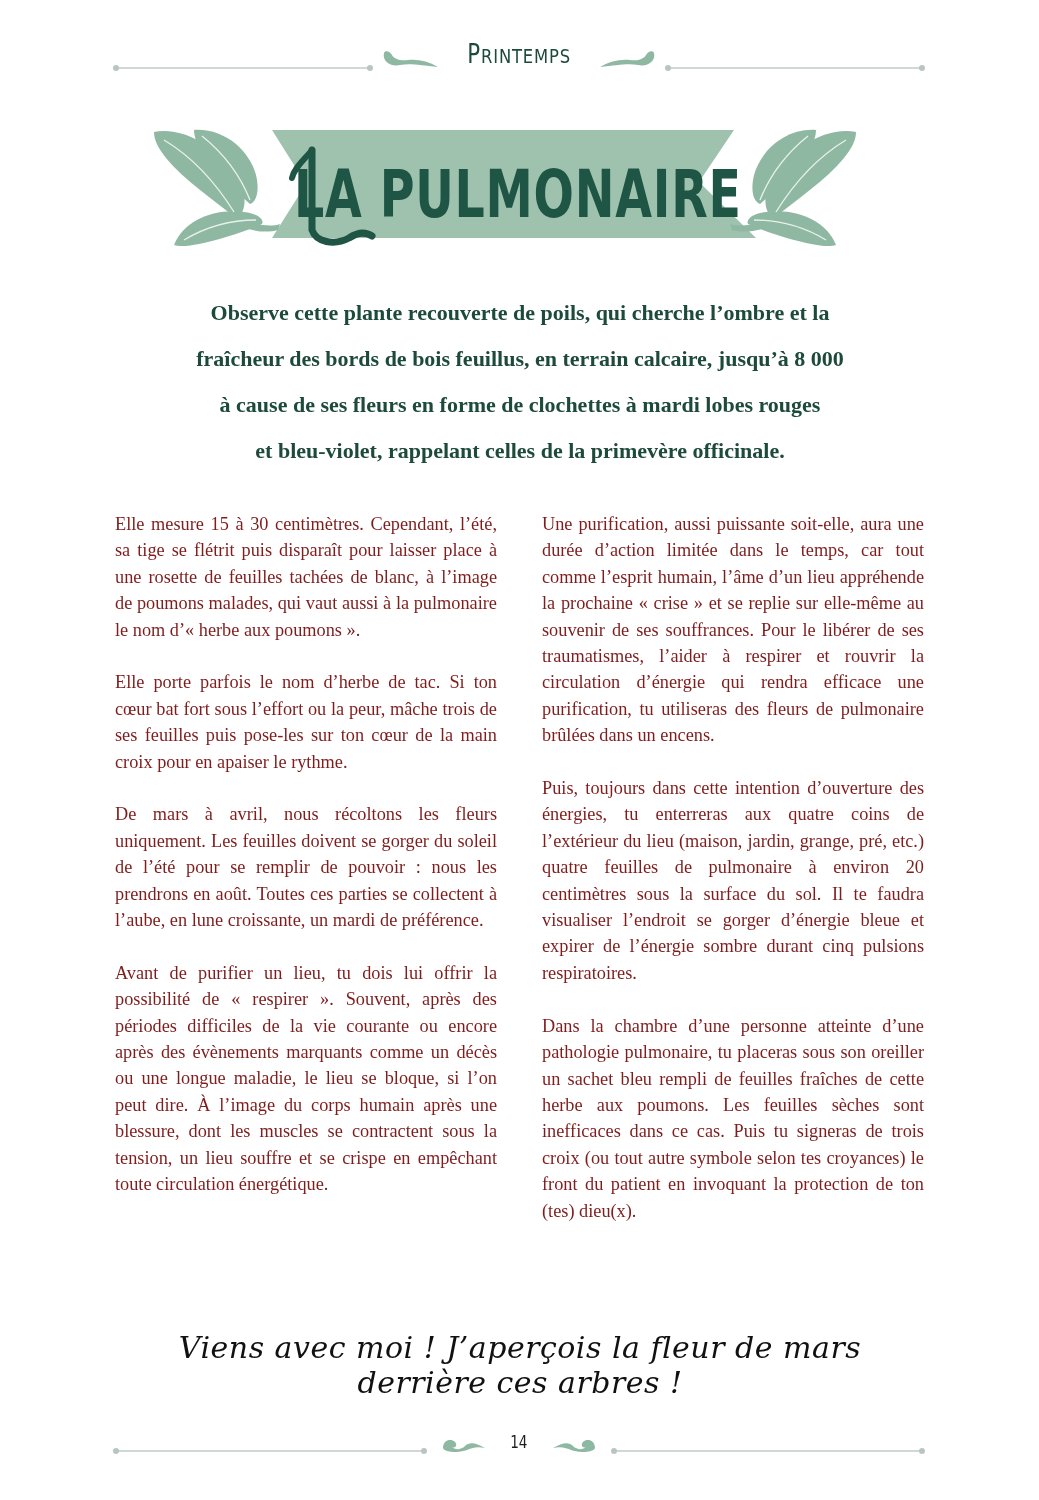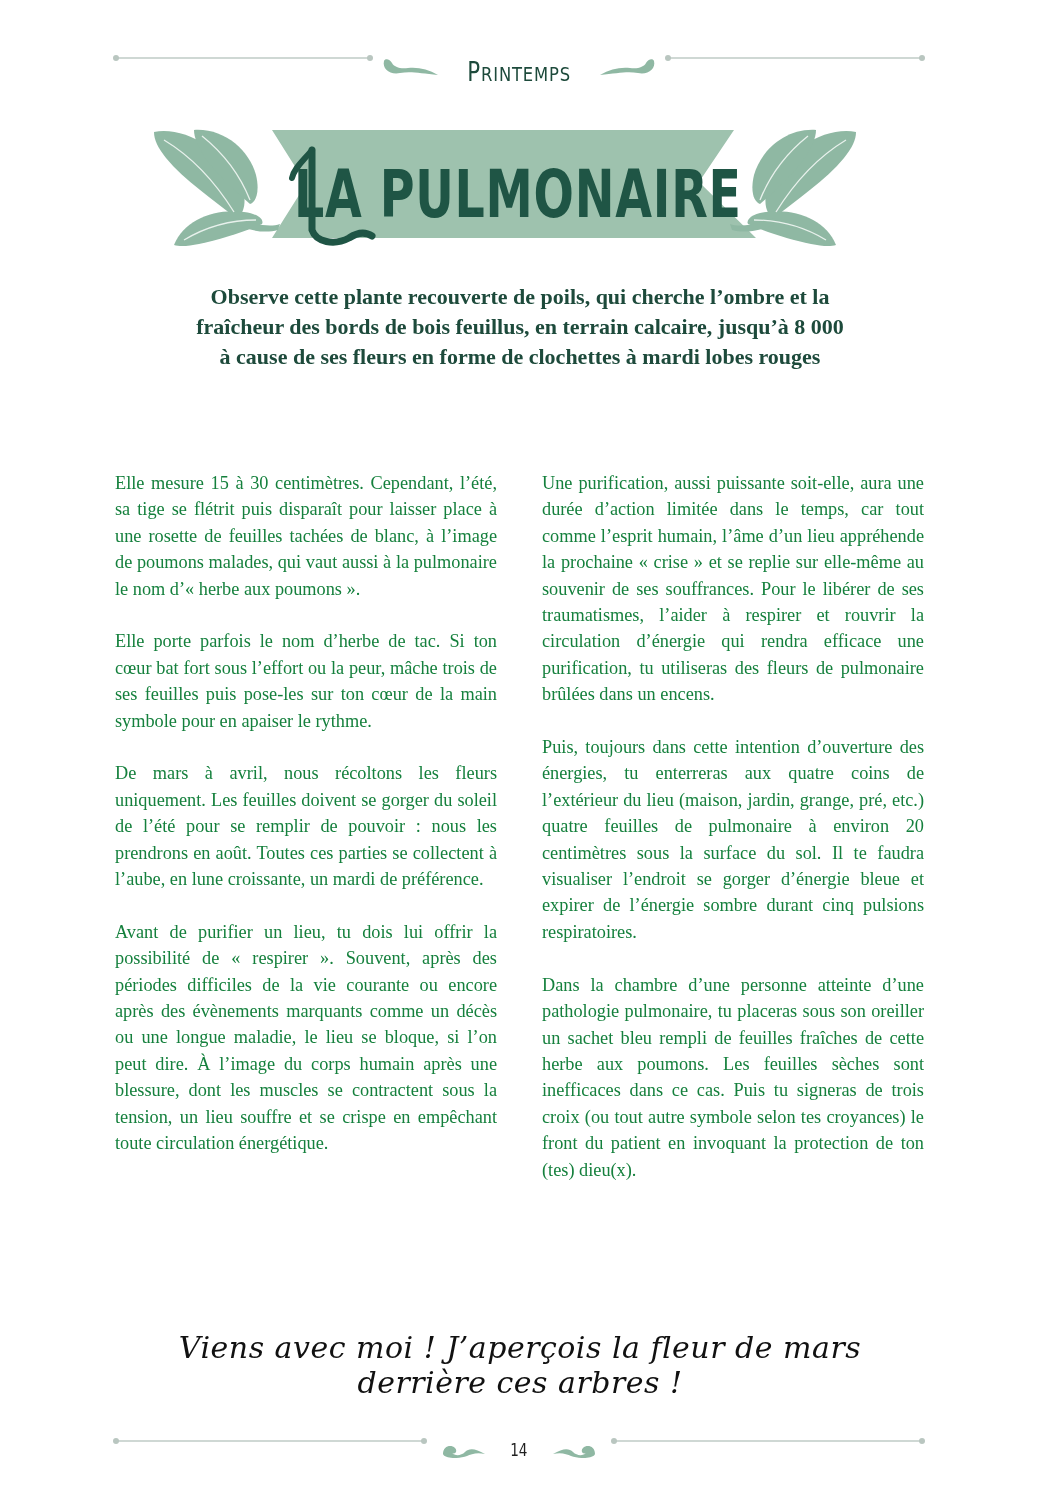--- a/index.html
+++ b/index.html
@@ -7,21 +7,21 @@
       width: 1039px; height: 1500px;
       background: #ffffff;
       position: relative;
       overflow: hidden;
       font-family: "Liberation Serif", "DejaVu Serif", serif;
       color: #2b2b2b;
     }
     
     .rule-row {
       position: absolute; left: 116px; width: 806px; height: 20px;
-      display: flex; align-items: flex-start; margin-top: 8px;
+      display: flex; align-items: flex-end;
     }
     .rule-row.top { top: 49px; }
     .rule-row.bottom { top: 1432px; gap: 7px; }
     .rule-line {
       flex: 1; height: 2px; background: #cfd8d4; position: relative;
     }
     .rule-line::before, .rule-line::after {
       content: ""; position: absolute; top: -2px; width: 6px; height: 6px;
       border-radius: 50%; background: #b9c6c0;
     }
@@ -56,26 +56,26 @@
       transform: scaleX(0.72); transform-origin: left center;
       white-space: nowrap; line-height: 66px;
     }
 
     
     .intro {
       position: absolute; left: 150px; top: 282px; width: 740px;
       text-align: center; color: #1d4a3b;
       font-size: 22px; line-height: 30px; font-weight: 700;
     }
-    .intro p { margin: 0; }
+    .intro p { margin: 16px; }
 
     
     .col {
-      position: absolute; top: 470px; width: 382px;
-      font-size: 18.3px; line-height: 26.4px; color: #15803d;
+      position: absolute; top: 511px; width: 382px;
+      font-size: 18.3px; line-height: 26.4px; color: #7f1d1d;
       text-align: justify; hyphens: manual;
     }
     .col.left { left: 115px; }
     .col.right { left: 542px; }
     .col p { margin: 0 0 26.4px 0; }
 
     
     .tagline {
       position: absolute; left: 120px; top: 1330px; width: 800px;
       text-align: center;
@@ -131,25 +131,26 @@
     <path d="M168 30 L168 110 C 172 122, 190 126, 205 118 C 214 112, 222 112, 228 116" stroke="#1f5545" stroke-width="7" fill="none" stroke-linecap="round"></path>
     <path d="M168 30 C 160 40, 150 48, 148 58" stroke="#1f5545" stroke-width="6" fill="none" stroke-linecap="round"></path>
   </svg>
   <div class="banner-title">LA PULMONAIRE</div>
 </div>
 
 <div class="intro">
   <p>Observe cette plante recouverte de poils, qui cherche l’ombre et la</p>
   <p>fraîcheur des bords de bois feuillus, en terrain calcaire, jusqu’à 8 000</p>
   <p>à cause de ses fleurs en forme de clochettes à mardi lobes rouges</p>
+  <p>et bleu-violet, rappelant celles de la primevère officinale.</p>
 </div>
 
 <div class="col left">
   <p>Elle mesure 15 à 30 centimètres. Cependant, l’été, sa tige se flétrit puis disparaît pour laisser place à une rosette de feuilles tachées de blanc, à l’image de poumons malades, qui vaut aussi à la pulmonaire le nom d’« herbe aux poumons ».</p>
-  <p>Elle porte parfois le nom d’herbe de tac. Si ton cœur bat fort sous l’effort ou la peur, mâche trois de ses feuilles puis pose-les sur ton cœur de la main symbole pour en apaiser le rythme.</p>
+  <p>Elle porte parfois le nom d’herbe de tac. Si ton cœur bat fort sous l’effort ou la peur, mâche trois de ses feuilles puis pose-les sur ton cœur de la main croix pour en apaiser le rythme.</p>
   <p>De mars à avril, nous récoltons les fleurs uniquement. Les feuilles doivent se gorger du soleil de l’été pour se remplir de pouvoir : nous les prendrons en août. Toutes ces parties se collectent à l’aube, en lune croissante, un mardi de préférence.</p>
   <p>Avant de purifier un lieu, tu dois lui offrir la possibilité de « respirer ». Souvent, après des périodes difficiles de la vie courante ou encore après des évènements marquants comme un décès ou une longue maladie, le lieu se bloque, si l’on peut dire. À l’image du corps humain après une blessure, dont les muscles se contractent sous la tension, un lieu souffre et se crispe en empêchant toute circulation énergétique.</p>
 </div>
 
 <div class="col right">
   <p>Une purification, aussi puissante soit-elle, aura une durée d’action limitée dans le temps, car tout comme l’esprit humain, l’âme d’un lieu appréhende la prochaine « crise » et se replie sur elle-même au souvenir de ses souf­frances. Pour le libérer de ses traumatismes, l’aider à respirer et rouvrir la circulation d’énergie qui rendra efficace une purification, tu utiliseras des fleurs de pulmonaire brûlées dans un encens.</p>
   <p>Puis, toujours dans cette intention d’ouver­ture des énergies, tu enterreras aux quatre coins de l’extérieur du lieu (maison, jardin, grange, pré, etc.) quatre feuilles de pulmo­naire à environ 20 centimètres sous la surface du sol. Il te faudra visualiser l’endroit se gorger d’énergie bleue et expirer de l’énergie sombre durant cinq pulsions respiratoires.</p>
   <p>Dans la chambre d’une personne atteinte d’une pathologie pulmonaire, tu placeras sous son oreiller un sachet bleu rempli de feuilles fraîches de cette herbe aux poumons. Les feuilles sèches sont inefficaces dans ce cas. Puis tu signeras de trois croix (ou tout autre symbole selon tes croyances) le front du patient en invoquant la protection de ton (tes) dieu(x).</p>
 </div>
 

